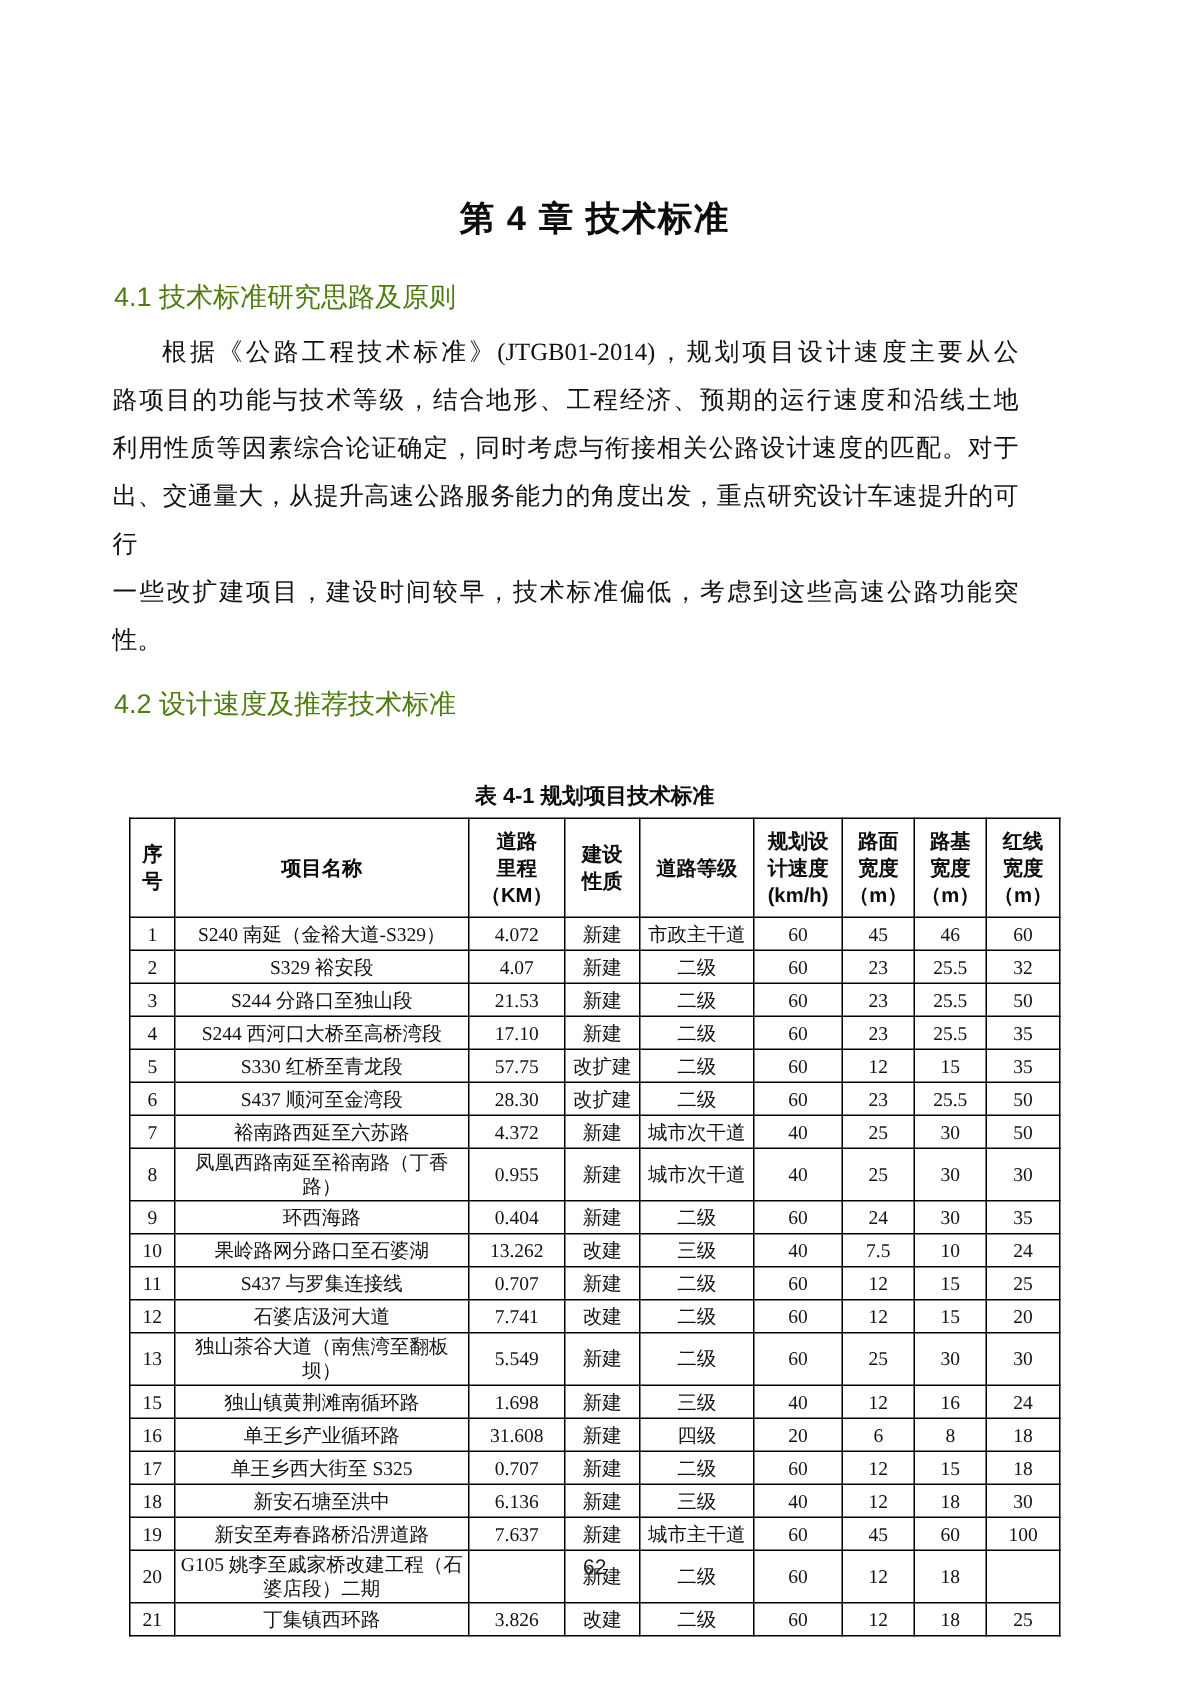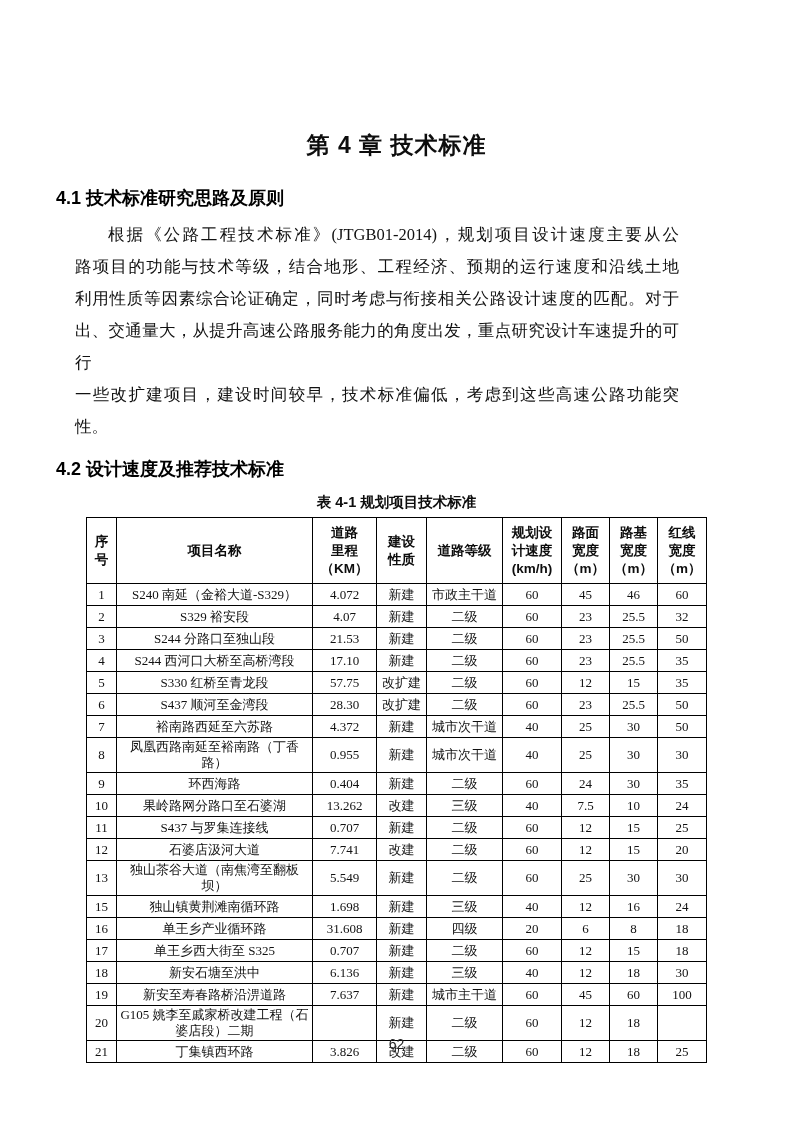--- a/index.html
+++ b/index.html
@@ -18,41 +18,41 @@
   .chapter-title {
     padding-top: 130px;
     text-align: center;
     font-family: "Liberation Sans", "DejaVu Sans", sans-serif;
     font-weight: bold;
     font-size: 23px;
     letter-spacing: 1px;
     color: #0d0d0d;
   }
   .section-heading {
-    margin: 25px 0 0 56px;
+    margin: 25px 0 0 76px;
     font-family: "Liberation Sans", "DejaVu Sans", sans-serif;
-    font-weight: bold;
+    font-weight: normal;
     font-size: 18px;
-    color: #000000;
+    color: #4d7c0f;
   }
   .paragraph {
     width: 604px;
     margin: 9px 0 0 75px;
     font-size: 16.5px;
     line-height: 32px;
   }
   .pline {
     text-align: justify;
     text-align-last: justify;
   }
   .pline.first { text-indent: 2em; }
   .pline.last { text-align-last: left; }
   .heading-42 { margin-top: 14px; }
   .table-caption {
-    margin-top: 12px;
+    margin-top: 40px;
     text-align: center;
     font-family: "Liberation Sans", "DejaVu Sans", sans-serif;
     font-weight: bold;
     font-size: 14.5px;
     color: #0d0d0d;
   }
   table.spec-table {
     width: 620px;
     margin: 5px auto 0 auto;
     border-collapse: collapse;

